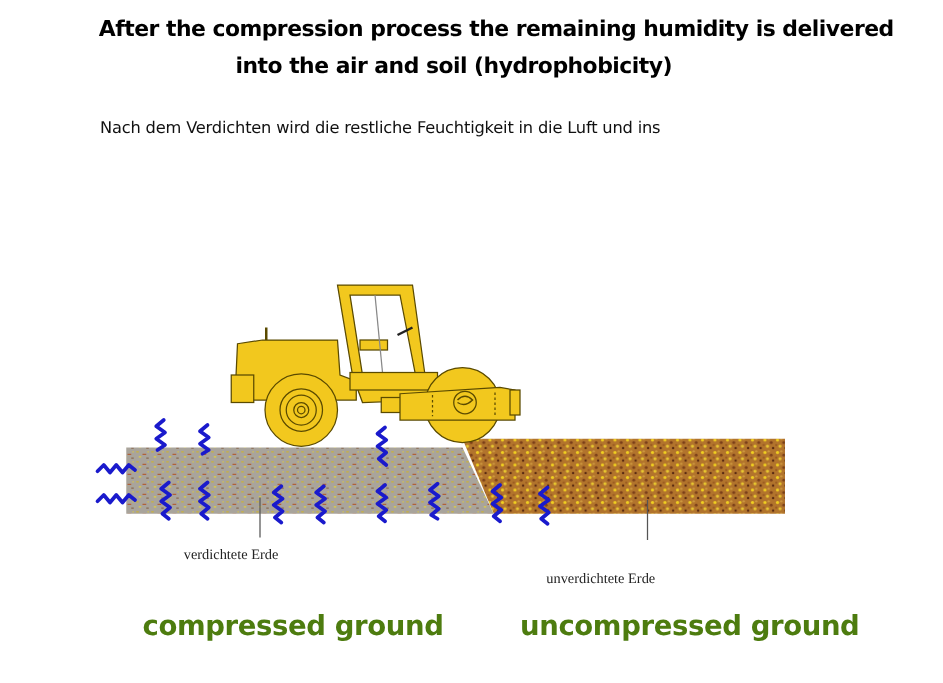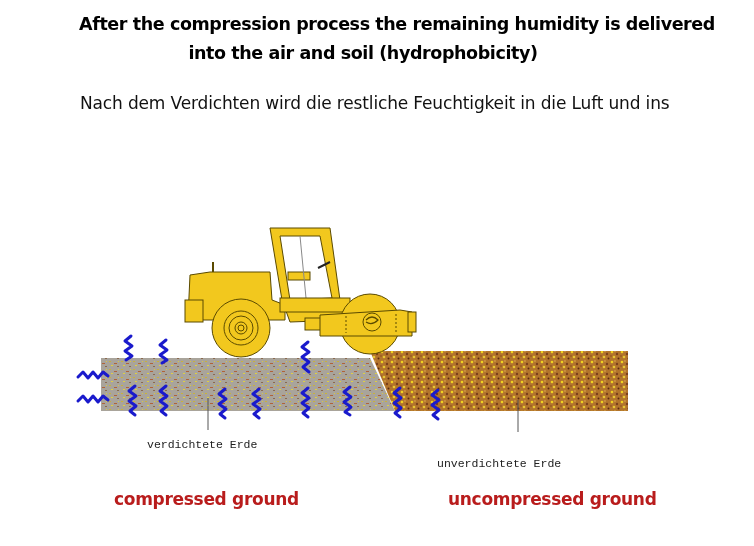--- a/index.html
+++ b/index.html
@@ -1,22 +1,22 @@
 <!DOCTYPE html>
 <html><head>
 <meta charset="utf-8">
 <style>
   html, body { margin:0; padding:0; background:#ffffff; }
   body { width:754px; height:546px; position:relative; overflow:hidden; font-family:"Liberation Sans", sans-serif; }
   .title { position:absolute; left:0; width:754px; text-align:center; font-family:"DejaVu Sans", sans-serif; font-weight:bold; font-size:17.5px; color:#000; letter-spacing:-0.4px; line-height:29px; }
   .title.l1 { top:10px; left:20px; }
   .title.l2 { top:39px; left:-14px; }
-  .german { position:absolute; left:80px; top:96px; font-family:"DejaVu Sans", sans-serif; font-size:17px; line-height:14px; color:#111; letter-spacing:-0.15px; }
-  .label-de { position:absolute; font-family:Liberation Mono, monospace; font-size:11.5px; color:#222; }
-  .label-en { position:absolute; font-family:"DejaVu Sans", sans-serif; font-weight:bold; font-size:17px; color:#b91c1c; letter-spacing:-0.3px; }
+  .german { position:absolute; left:80px; top:96px; font-family:"DejaVu Sans", sans-serif; font-size:13px; line-height:14px; color:#111; letter-spacing:-0.15px; }
+  .label-de { position:absolute; font-family:Liberation Serif, serif; font-size:11.5px; color:#222; }
+  .label-en { position:absolute; font-family:"DejaVu Sans", sans-serif; font-weight:bold; font-size:22px; color:#4d7c0f; letter-spacing:-0.3px; }
   svg.scene { position:absolute; left:0; top:0; }
 </style>
 </head>
 <body>
 
 <div class="title l1">After the compression process the remaining humidity is  delivered</div>
 <div class="title l2">into the air and soil (hydrophobicity)</div>
 
 <div class="german">
   <div>Nach dem Verdichten wird die restliche Feuchtigkeit in die Luft und ins</div>
@@ -104,13 +104,13 @@
     <path d="M350,387 l-6,5 l7,5 l-7,5 l7,5 l-6,5 l5,3"></path>
     <path d="M400,388 l-6,5 l7,5 l-7,5 l7,5 l-6,5 l5,4"></path>
     <path d="M438,390 l-6,5 l7,5 l-7,5 l7,5 l-6,5 l5,4"></path>
   </g>
 </svg>
 
 <div class="label-de" style="left:147px; top:438px;">verdichtete Erde</div>
 <div class="label-de" style="left:437px; top:440px;margin-top:17px;">unverdichtete Erde</div>
 
 <div class="label-en" style="left:114px; top:489px;">compressed ground</div>
-<div class="label-en" style="left:416px; top:489px;margin-left:32px;">uncompressed ground</div>
+<div class="label-en" style="left:416px; top:489px;">uncompressed ground</div>
 
 </body></html>

